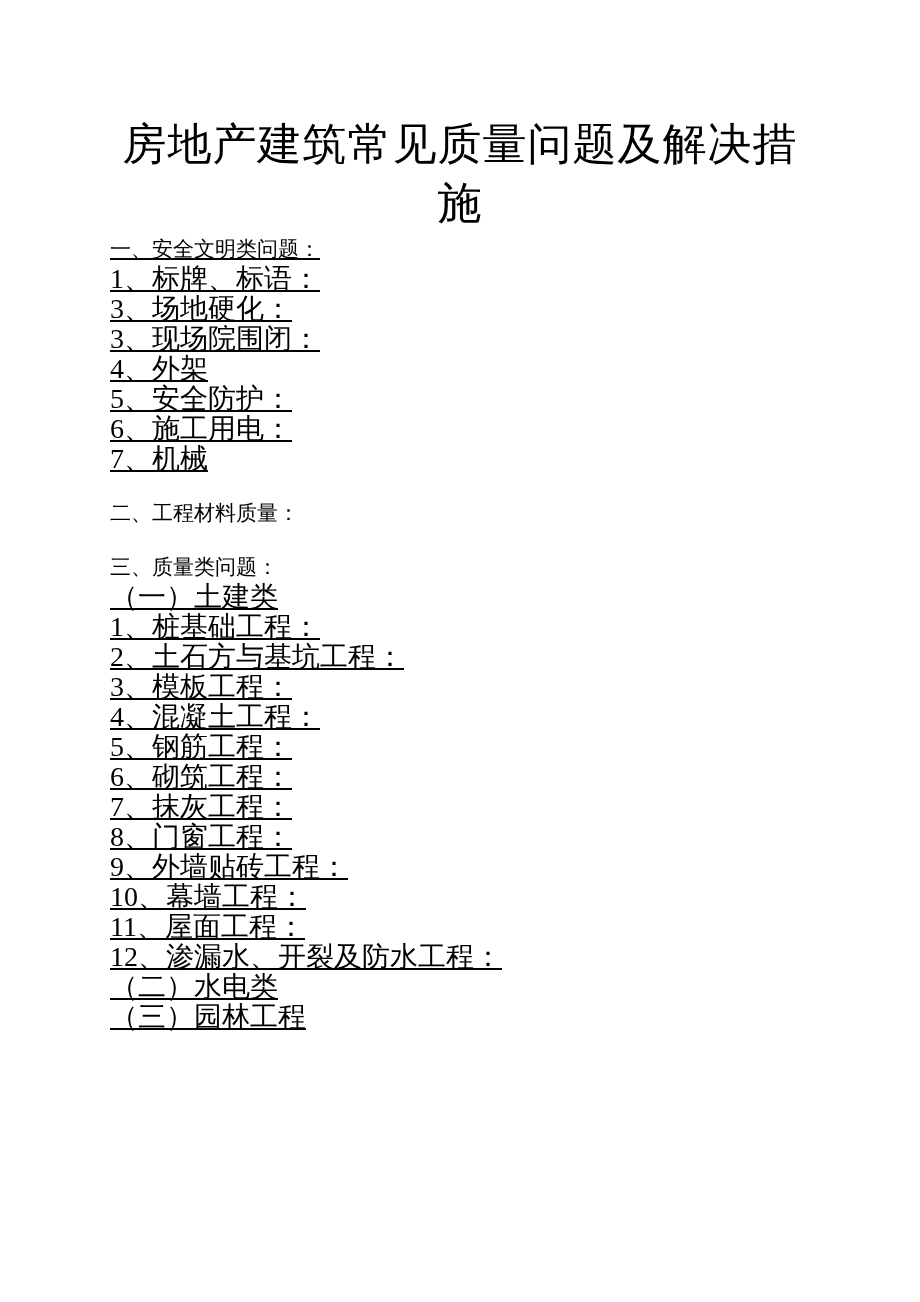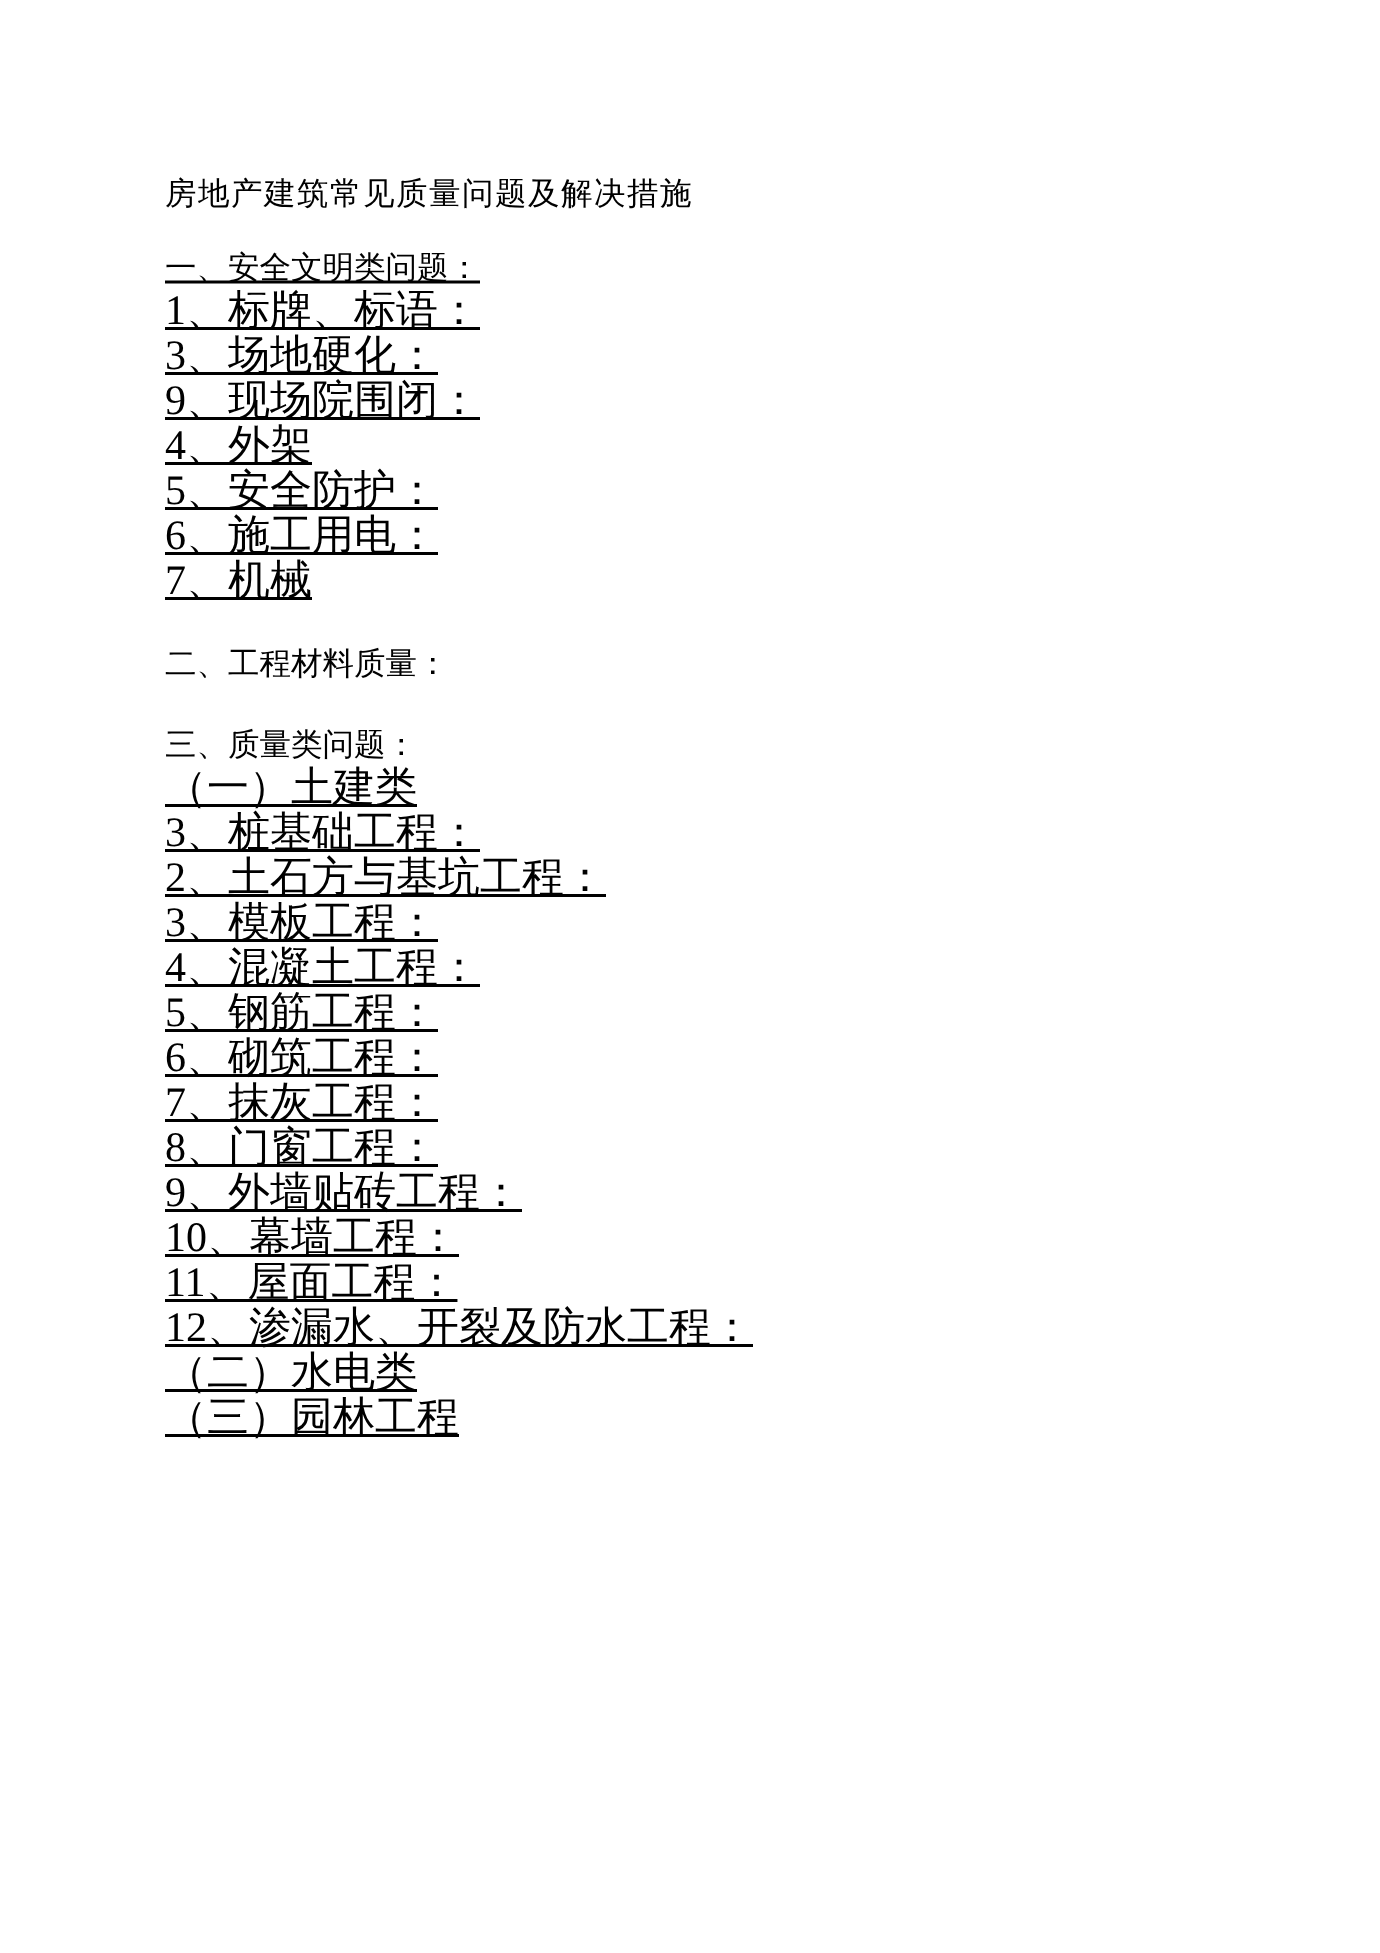--- a/index.html
+++ b/index.html
@@ -9,23 +9,23 @@
     }
     body {
       width: 920px;
       height: 1302px;
       background: #ffffff;
       font-family: "SimSun", "宋体", serif;
       color: #000000;
       padding: 115px 110px 0 110px;
     }
     .title {
-      font-size: 21px;
-      text-align: left;
-      margin-bottom: 20px;
+      font-size: 44px;
+      text-align: center;
+      margin-bottom: 1px;
       font-weight: normal;
       letter-spacing: 1px;
     }
     .section-header {
       font-size: 21px;
       line-height: 30px;
       margin-top: 24px;
     }
     .section-header-first {
       margin-top: 0;
@@ -38,31 +38,31 @@
     }
   </style>
 </head>
 <body>
 
 <h1 class="title">房地产建筑常见质量问题及解决措施</h1>
 
 <div class="section-header section-header-first">一、安全文明类问题：</div>
 <div class="item">1、标牌、标语：</div>
 <div class="item">3、场地硬化：</div>
-<div class="item">9、现场院围闭：</div>
+<div class="item">3、现场院围闭：</div>
 <div class="item">4、外架</div>
 <div class="item">5、安全防护：</div>
 <div class="item">6、施工用电：</div>
 <div class="item">7、机械</div>
 
 <div class="section-header">二、工程材料质量：</div>
 
 <div class="section-header">三、质量类问题：</div>
 <div class="item">（一）土建类</div>
-<div class="item">3、桩基础工程：</div>
+<div class="item">1、桩基础工程：</div>
 <div class="item">2、土石方与基坑工程：</div>
 <div class="item">3、模板工程：</div>
 <div class="item">4、混凝土工程：</div>
 <div class="item">5、钢筋工程：</div>
 <div class="item">6、砌筑工程：</div>
 <div class="item">7、抹灰工程：</div>
 <div class="item">8、门窗工程：</div>
 <div class="item">9、外墙贴砖工程：</div>
 <div class="item">10、幕墙工程：</div>
 <div class="item">11、屋面工程：</div>

